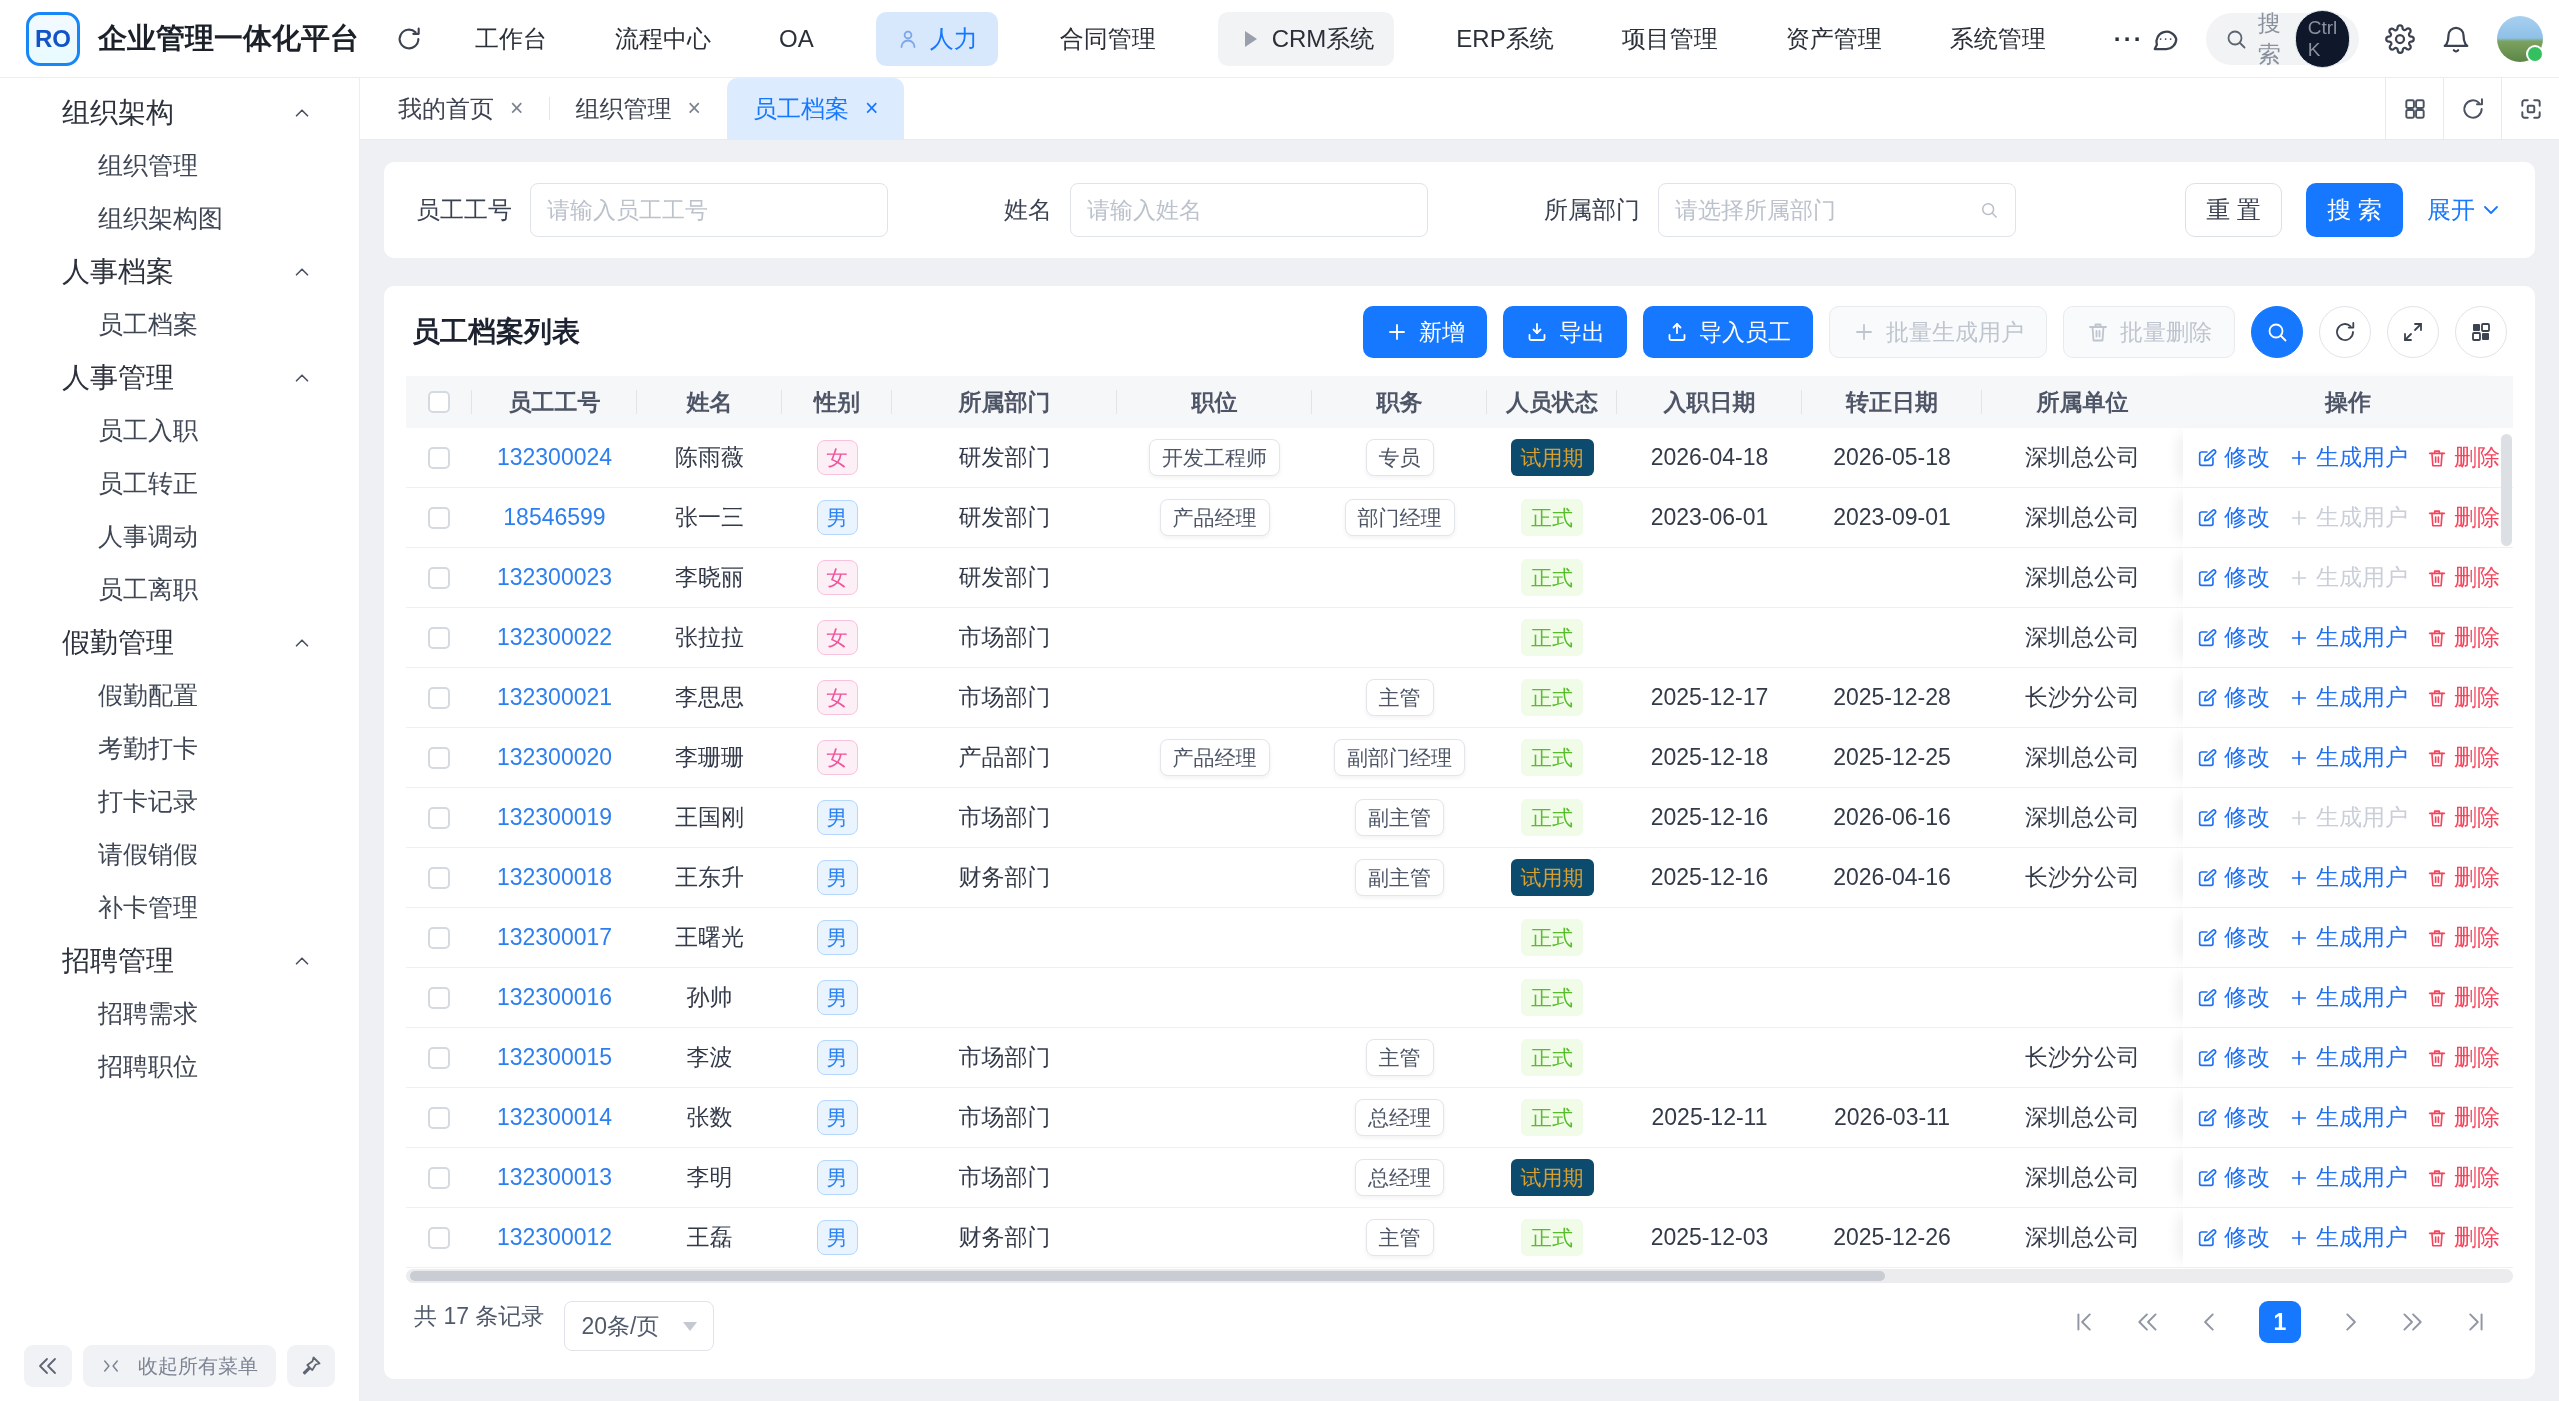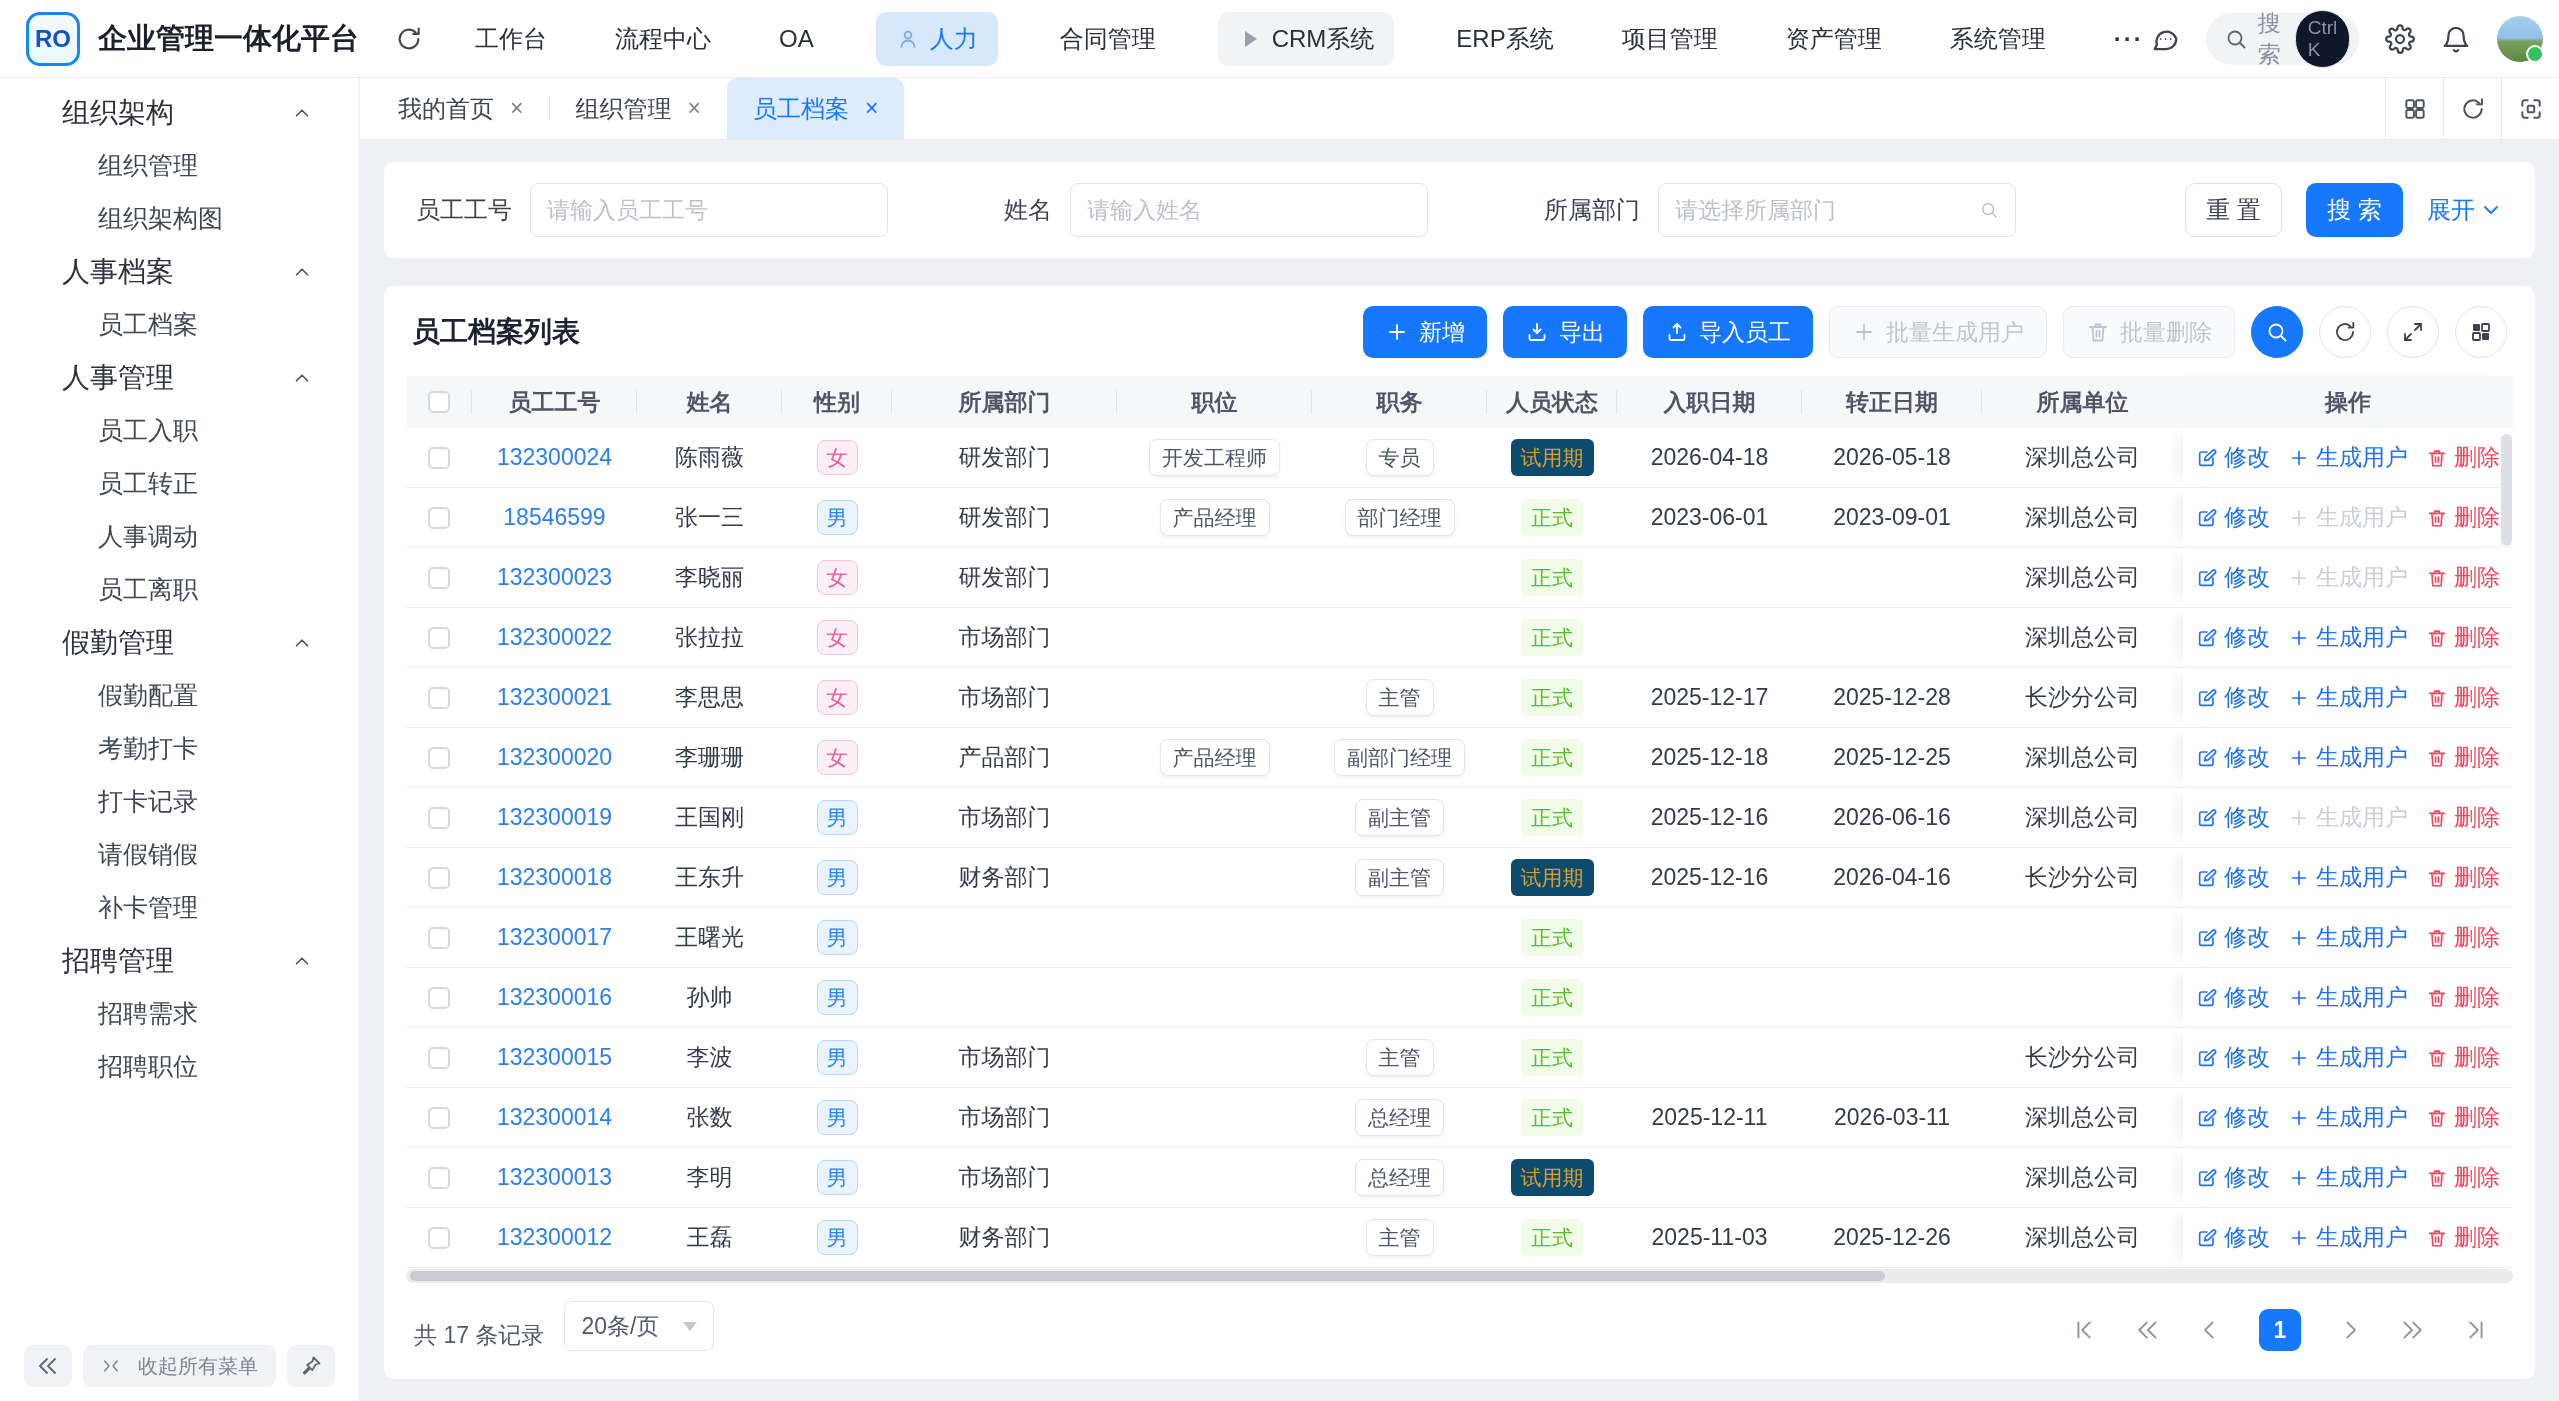--- a/index.html
+++ b/index.html
@@ -98,21 +98,21 @@
   .status-trial{color:#d9a02f;background:#0c4a6e}
   .status-formal{color:#58bd2a;background:#f0fbe8}
   .ops{width:330px;flex:none;background:#fff;display:flex;align-items:center;justify-content:center;gap:18px;box-shadow:-12px 0 14px -8px rgba(20,30,50,.08)}
   .op{display:flex;align-items:center;gap:6px;font-size:23px;color:#1f6ff5;cursor:pointer;white-space:nowrap}
   .op.danger{color:#f5455c}
   .op.disabled{color:#c9ced8;cursor:default}
   .vthumb{position:absolute;right:1px;top:58px;width:11px;height:112px;background:#dcdfe4;border-radius:6px;cursor:pointer}
   .hscroll{height:14px;background:#ececee;border-radius:7px;position:relative;flex:none;margin-top:1px}
   .hthumb{position:absolute;left:4px;top:2px;height:10px;width:70%;background:#c9ccd2;border-radius:5px;cursor:pointer}
 
-  .card-footer{display:flex;align-items:flex-end;padding:18px 8px 22px;flex:none}
+  .card-footer{display:flex;align-items:flex-start;padding:18px 8px 22px;flex:none}
   .total{font-size:23px;color:#515a6b;white-space:nowrap}
   .page-size{margin-left:20px;width:150px;height:50px;border:1px solid #e0e3e9;border-radius:8px;display:flex;align-items:center;justify-content:space-between;padding:0 16px;font-size:23px;color:#515a6b;cursor:pointer}
   .caret{width:0;height:0;border-left:7px solid transparent;border-right:7px solid transparent;border-top:9px solid #c3c8d1}
   .pagination{margin-left:auto;display:flex;align-items:center;gap:36px;color:#9096a3;padding-right:18px}
   .pg{cursor:pointer;display:flex;align-items:center;justify-content:center}
   .page-current{width:42px;height:42px;border-radius:9px;background:#1677ff;color:#fff;font-size:23px;font-weight:bold;display:flex;align-items:center;justify-content:center;cursor:pointer}
 </style>
 </head>
 <body>
 
@@ -1202,21 +1202,21 @@
                     <span class="tag tag-gender tag-male">男</span>
                   </div>
                   <div class="cell" style="width: 225px;">财务部门</div>
                   <div class="cell" style="width: 195px;"></div>
                   <div class="cell" style="width: 175px;">
                     <span class="tag tag-plain">主管</span>
                   </div>
                   <div class="cell" style="width: 130px;">
                     <span class="tag tag-status status-formal">正式</span>
                   </div>
-                  <div class="cell" style="width: 185px;">2025-11-03</div>
+                  <div class="cell" style="width: 185px;">2025-12-03</div>
                   <div class="cell" style="width: 180px;">2025-12-26</div>
                   <div class="cell grow">深圳总公司</div>
                 </div>
                 <div class="ops">
                   <span class="op">
                     <svg width="22" height="22" viewBox="0 0 24 24" fill="none" stroke="currentColor" stroke-width="1.8" stroke-linecap="round" stroke-linejoin="round">
                       <path d="M12 5.5H6a2 2 0 0 0-2 2V18a2 2 0 0 0 2 2h10.5a2 2 0 0 0 2-2v-6"></path>
                       <path d="M18.3 3.7a2 2 0 0 1 2.8 2.8L13.4 14l-4 .9.9-4z"></path>
                     </svg>
                     <span>修改</span>

